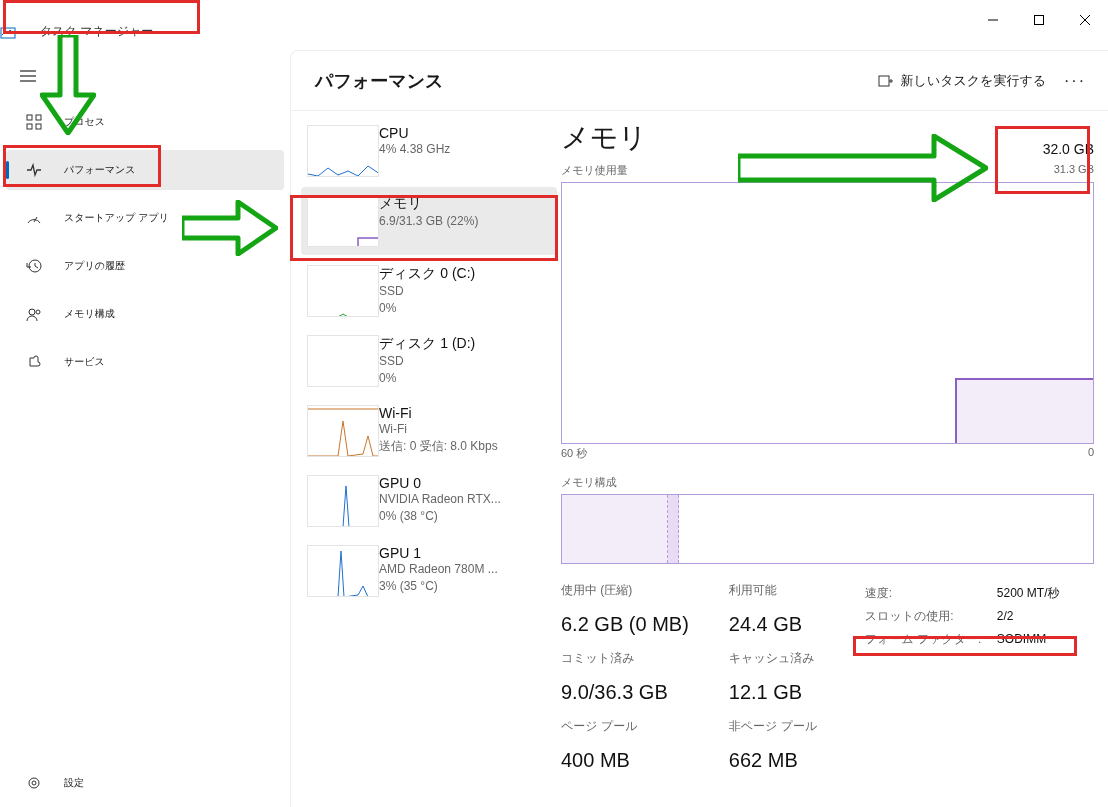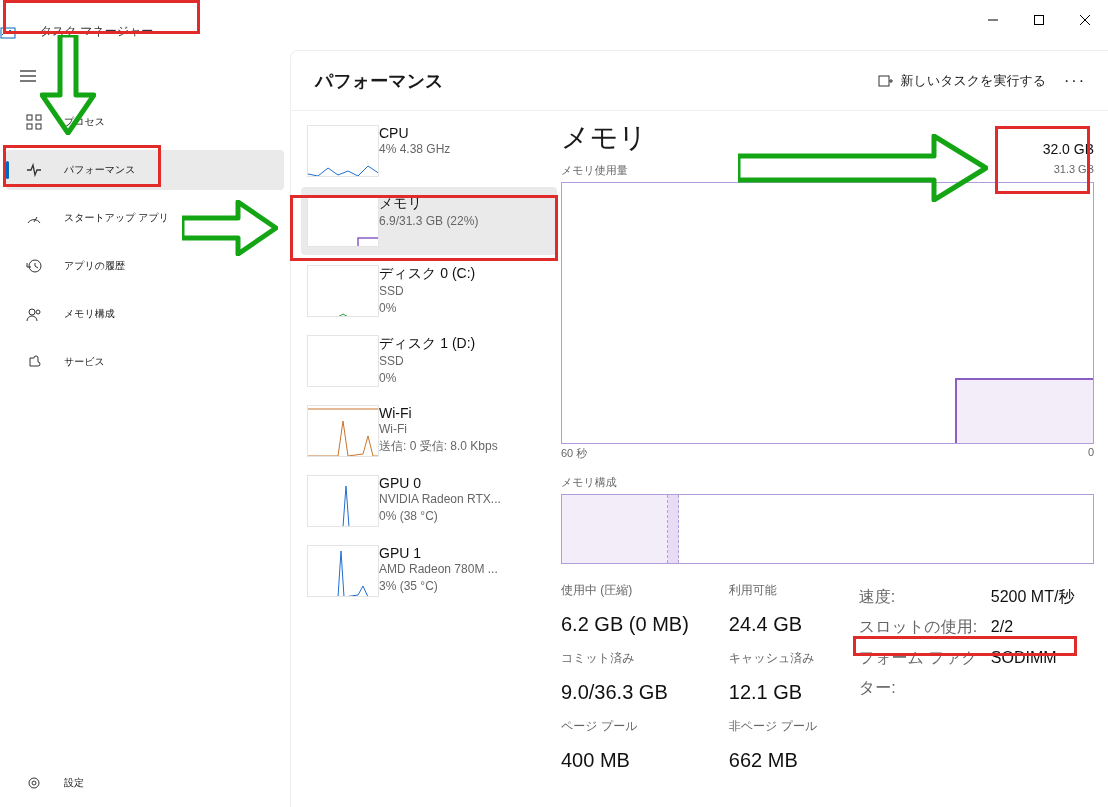--- a/index.html
+++ b/index.html
@@ -40,21 +40,21 @@
 .time-row { display: flex; justify-content: space-between; font-size: 11px; color: #666; margin-top: 2px; }
 .comp-label { font-size: 11px; color: #666; margin-top: 14px; }
 .comp-bar { height: 70px; border: 1px solid #b19ddc; margin-top: 4px; display: flex; }
 .comp-bar .seg-used { width: 20%; background: #f3edf9; border-right: 1px dashed #b19ddc; }
 .comp-bar .seg-used-inner { width: 2%; background: #e8dcf5; border-right: 1px dashed #b19ddc; }
 .stats { display: flex; margin-top: 18px; gap: 40px; }
 .stat-col { min-width: 105px; }
 .stat-col.small { min-width: 90px; }
 .stat-label { font-size: 12px; color: #666; }
 .stat-val { font-size: 20px; color: #111; margin-top: 14px; margin-bottom: 14px; }
-.spec-table { font-size: 16px; color: #444; }
+.spec-table { font-size: 12px; color: #444; margin-left: 6px; }
 .spec-row { display: flex; gap: 12px; line-height: 1.9; }
 .spec-row .spec-k { width: 120px; color: #666; }
 .spec-row .spec-v { color: #111; }
 .red-box { position: absolute; border: 3px solid #e12a2a; pointer-events: none; }
 .green-arrow { position: absolute; pointer-events: none; }
 svg { display: block; }
 </style>
 </head>
 <body>
 

